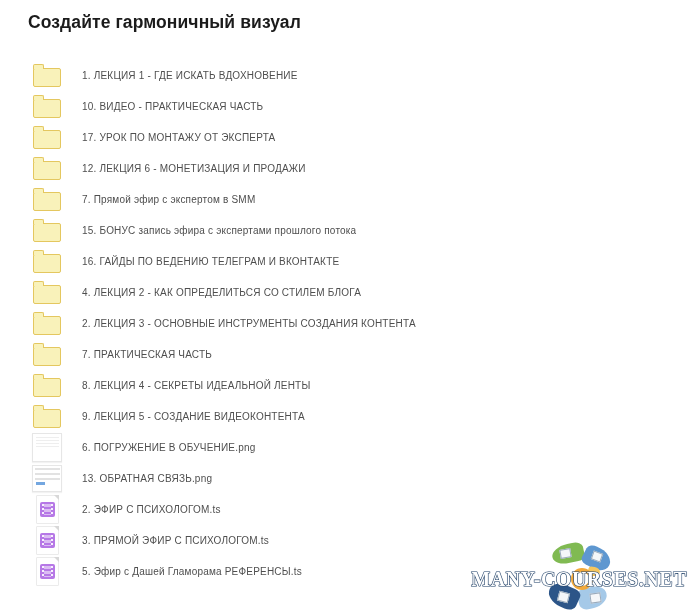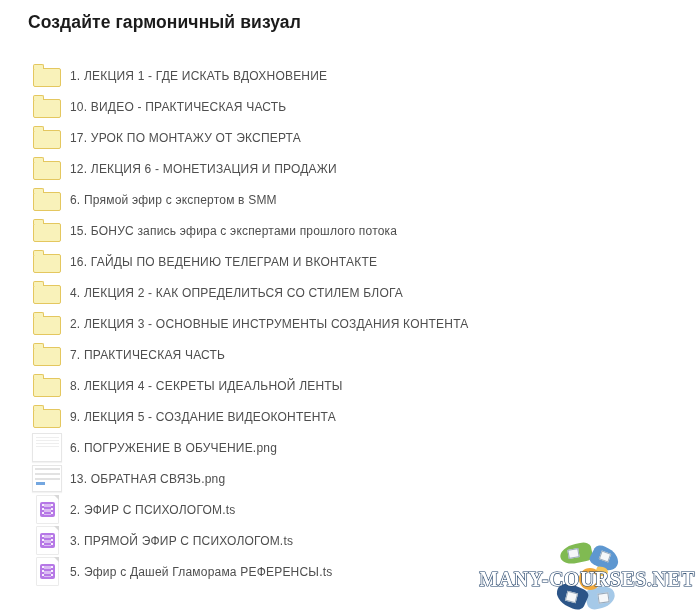--- a/index.html
+++ b/index.html
@@ -13,21 +13,21 @@
   }
   .file-list{margin-top:27px;}
   .row{
     display:flex;align-items:center;height:31px;padding-left:32px;cursor:pointer;
   }
   .icon{
     width:30px;display:flex;justify-content:center;align-items:center;
     flex:0 0 30px;margin-right:8px;position:relative;
   }
   .label{
-    font-size:12px;color:#4e4e4e;letter-spacing:.2px;white-space:nowrap;
+    font-size:10px;color:#4e4e4e;letter-spacing:.2px;white-space:nowrap;margin-left:12px;
   }
   
   .k-folder .glyph{
     width:26px;height:17px;background:#f9f2ba;border:1px solid #e4c75f;
     border-radius:2px;position:relative;margin-top:4px;
   }
   .k-folder .glyph::before{
     content:"";position:absolute;top:-5px;left:-1px;width:9px;height:4px;
     background:#f9f2ba;border:1px solid #e4c75f;border-bottom:none;
     border-radius:2px 2px 0 0;
@@ -63,21 +63,21 @@
     background:#b678e6;border-radius:2px;
     background-image:
       repeating-linear-gradient(to bottom,rgba(255,255,255,.9) 0 2px,transparent 2px 4px),
       repeating-linear-gradient(to bottom,rgba(255,255,255,.9) 0 2px,transparent 2px 4px),
       repeating-linear-gradient(to bottom,rgba(255,255,255,.5) 0 3px,transparent 3px 5px);
     background-size:2px 12px,2px 12px,7px 11px;
     background-position:2px 2px,11px 2px,4px 2px;
     background-repeat:no-repeat;
   }
   
-  .watermark{position:absolute;right:4px;bottom:0;width:230px;height:80px;}
+  .watermark{position:absolute;right:12px;bottom:0;width:230px;height:80px;}
   .globe{position:absolute;right:74px;bottom:3px;width:70px;height:70px;}
   .petal{position:absolute;}
   .p-green{left:8px;top:3px;width:32px;height:19px;background:#80ba52;
     border-radius:70% 40% 30% 60%;transform:rotate(-12deg);}
   .p-blue{right:3px;top:7px;width:28px;height:21px;background:#5e97d0;
     border-radius:40% 70% 60% 30%;transform:rotate(28deg);}
   .p-lightblue{right:7px;bottom:3px;width:29px;height:21px;background:#a5c9e8;
     border-radius:30% 60% 70% 40%;transform:rotate(-14deg);}
   .p-navy{left:4px;bottom:4px;width:31px;height:22px;background:#2c5588;
     border-radius:60% 30% 40% 70%;transform:rotate(24deg);}
@@ -126,21 +126,21 @@
       <div class="row">
     <span class="icon k-folder">
       <span class="glyph"></span>
     </span>
     <span class="label">12. ЛЕКЦИЯ 6 - МОНЕТИЗАЦИЯ И ПРОДАЖИ</span>
   </div>
       <div class="row">
     <span class="icon k-folder">
       <span class="glyph"></span>
     </span>
-    <span class="label">6. Прямой эфир с экспертом в SMM</span>
+    <span class="label">7. Прямой эфир с экспертом в SMM</span>
   </div>
       <div class="row">
     <span class="icon k-folder">
       <span class="glyph"></span>
     </span>
     <span class="label">15. БОНУС запись эфира с экспертами прошлого потока</span>
   </div>
       <div class="row">
     <span class="icon k-folder">
       <span class="glyph"></span>

